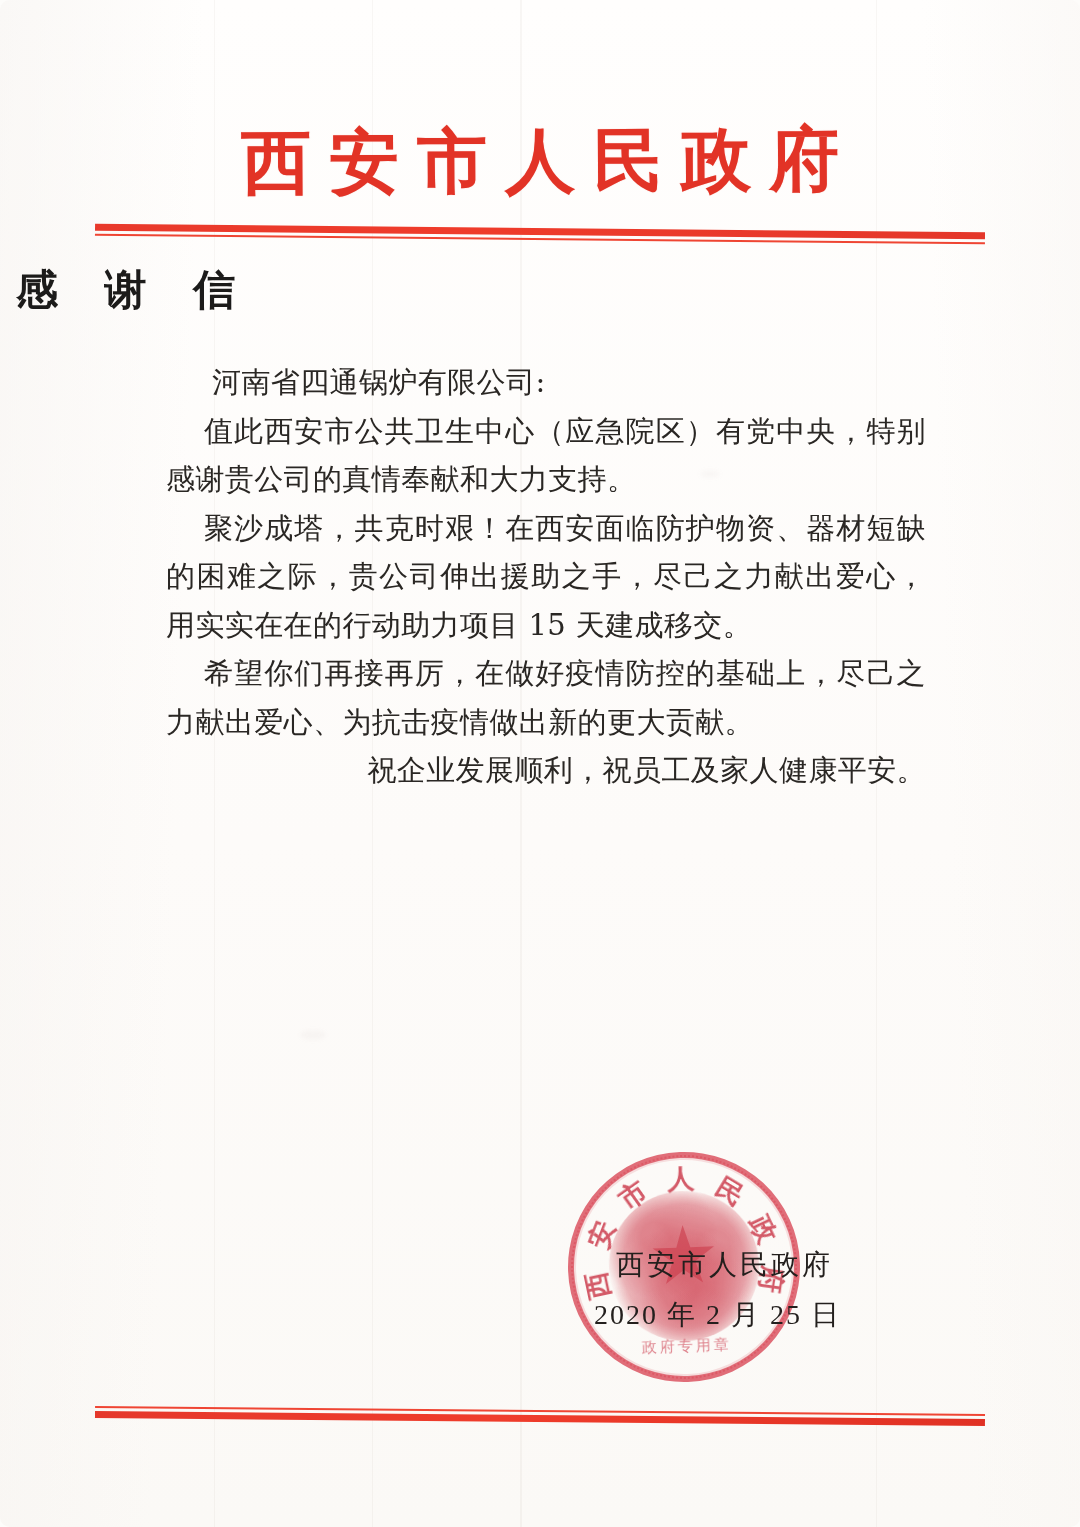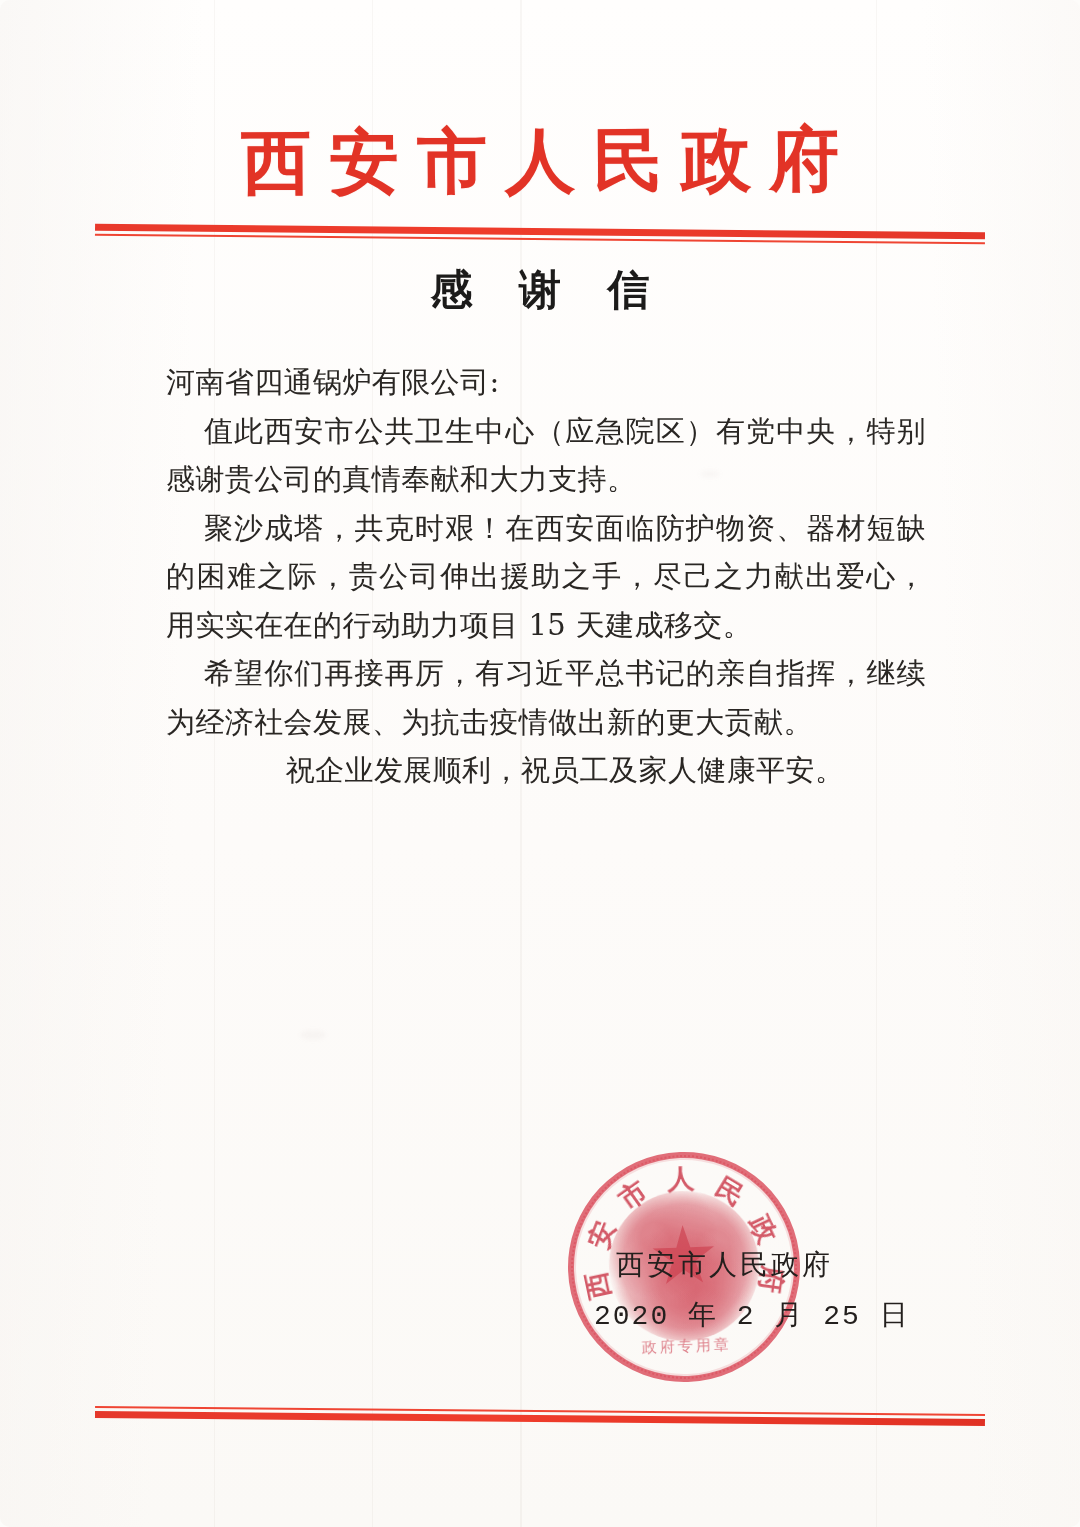--- a/index.html
+++ b/index.html
@@ -96,21 +96,20 @@
     height: 7px;
     background: linear-gradient(90deg, #e5382b 0%, #ef3c2b 45%, #e03124 100%);
   }
 
   
   .doc-title {
     position: absolute;
     top: 262px;
     left: 0;
     width: 1080px;
-    text-align: center;
     font-family: "DejaVu Sans", "Liberation Sans", sans-serif;
     font-size: 42px;
     font-weight: 700;
     color: #1c1b1a;
     letter-spacing: 16px;
     text-indent: 16px;
   }
 
   
   .body-block {
@@ -123,23 +122,23 @@
   .para {
     font-family: "DejaVu Serif", "Liberation Serif", serif;
     font-size: 29px;
     line-height: 48.5px;
     color: #2a2724;
     text-align: justify;
     text-justify: inter-character;
     letter-spacing: 0.4px;
     margin: 0;
   }
-  .salutation { text-indent: 0; }
+  .salutation { text-indent: 0; margin-left: 46px; }
   .para { text-indent: 38px; }
-  .para.last { text-align: center; }
+  .para.last { text-align: right; }
 
   
   .sign-area {
     position: absolute;
     top: 1148px;
     left: 560px;
     width: 400px;
     height: 240px;
   }
   .seal {
@@ -231,21 +230,21 @@
     font-family: "DejaVu Serif", "Liberation Serif", serif;
     font-size: 28px;
     letter-spacing: 3px;
     color: #231f1d;
     white-space: nowrap;
   }
   .sign-date {
     position: absolute;
     left: 34px;
     top: 148px;
-    font-family: Liberation Mono, monospace;
+    font-family: Liberation Serif, serif;
     font-size: 28px;
     letter-spacing: 2px;
     color: #231f1d;
     white-space: nowrap;
   }
 </style>
 </head>
 <body>
 
 <div class="page">
@@ -266,21 +265,21 @@
     <div class="gap"></div>
     <div class="thin"></div>
   </div>
 
   <div class="doc-title">感 谢 信</div>
 
   <div class="body-block">
     <p class="salutation">河南省四通锅炉有限公司:</p>
     <p class="para">值此西安市公共卫生中心（应急院区）有党中央，特别感谢贵公司的真情奉献和大力支持。</p>
     <p class="para">聚沙成塔，共克时艰！在西安面临防护物资、器材短缺的困难之际，贵公司伸出援助之手，尽己之力献出爱心，用实实在在的行动助力项目 15 天建成移交。</p>
-    <p class="para">希望你们再接再厉，有习近平总书记的亲自指挥，继续为经济社会发展、为抗击疫情做出新的更大贡献。</p>
+    <p class="para">希望你们再接再厉，在做好疫情防控的基础上，尽己之力献出爱心、为抗击疫情做出新的更大贡献。</p>
     <p class="para last">祝企业发展顺利，祝员工及家人健康平安。</p>
   </div>
 
   <div class="sign-area">
     <div class="seal">
       <div class="seal-ring"></div>
       <div class="seal-blob"></div>
       <div class="seal-star"></div>
       <div class="seal-arc-text" id="seal-arc">
           <div class="seal-char" style="transform: translate(-86.7px, 15.3px) rotate(260deg);">西</div>

